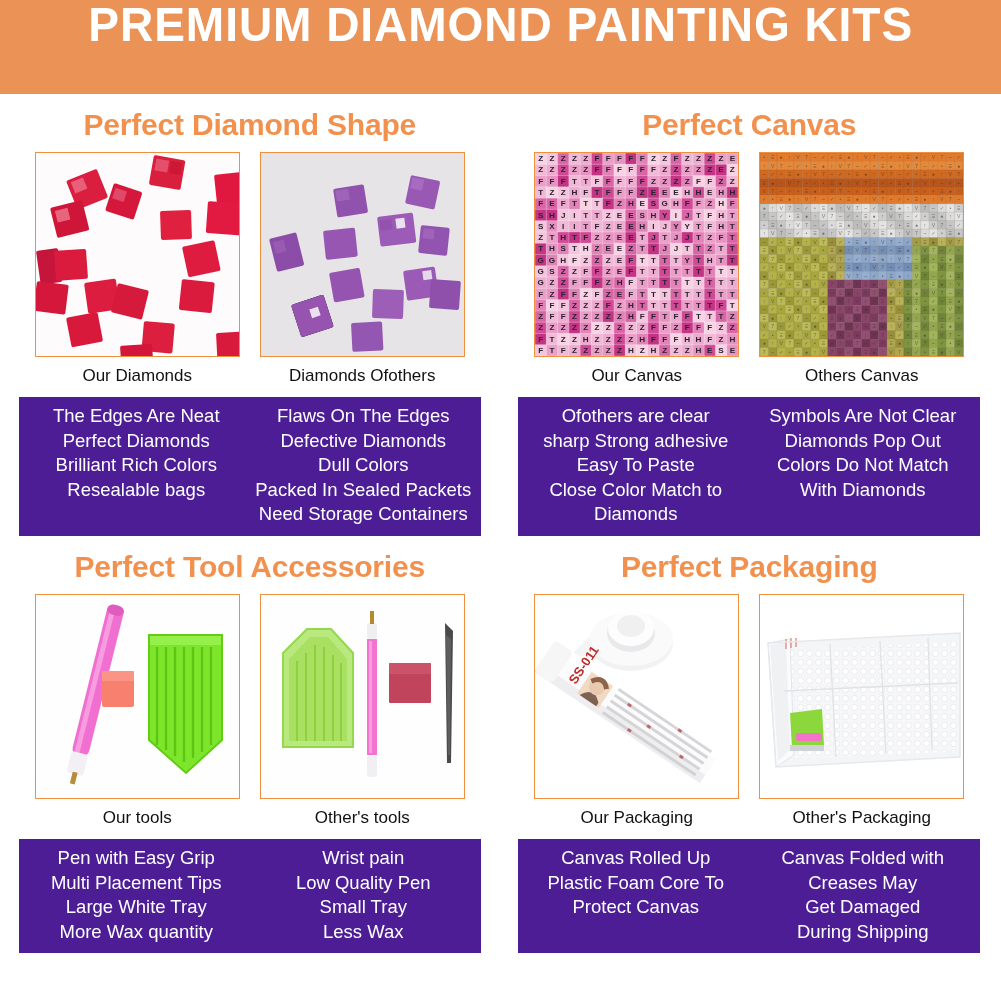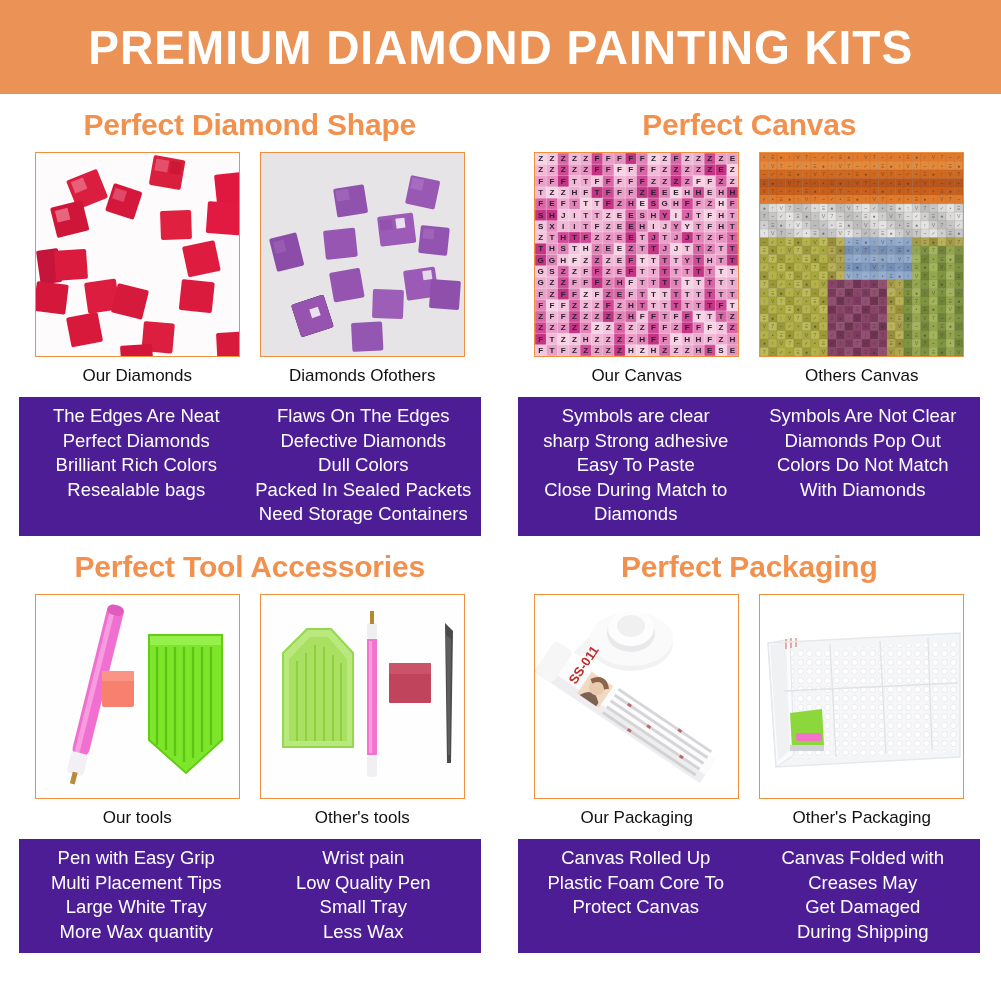--- a/index.html
+++ b/index.html
@@ -8,21 +8,21 @@
     background: #ffffff;
     font-family: "Liberation Sans", sans-serif;
     overflow: hidden;
   }
   #page { position: relative; width: 1001px; height: 1001px; background:#fff; }
 
   
   .header {
     height: 94px; width: 1001px;
     background: #eb9257;
-    display: flex; align-items: center; justify-content: center;
+    display: flex; justify-content: center;
   }
   .header-title {
     color: #ffffff;
     font-size: 49px;
     font-weight: bold;
     letter-spacing: 1.0px;
     line-height: 1;
     transform: scaleX(0.94);
     white-space: nowrap;
   }
@@ -2147,24 +2147,24 @@
                 <line x1="0" y1="205.00" x2="205" y2="205.00" stroke="#5c5444" stroke-width="0.45" opacity="0.35"></line>
               </svg>
           </div>
           <div class="cap">Others Canvas</div>
         </div>
 
       </div>
 
       <div class="facts">
         <div class="facts-col">
-          <div>Symbols are clear</div>
+          <div>Ofothers are clear</div>
           <div>sharp Strong adhesive</div>
           <div>Easy To Paste</div>
-          <div>Close During Match to</div>
+          <div>Close Color Match to</div>
           <div>Diamonds</div>
         </div>
         <div class="facts-col">
           <div>Symbols Are Not Clear</div>
           <div>Diamonds Pop Out</div>
           <div>Colors Do Not Match</div>
           <div>With Diamonds</div>
         </div>
       </div>
     </div>

